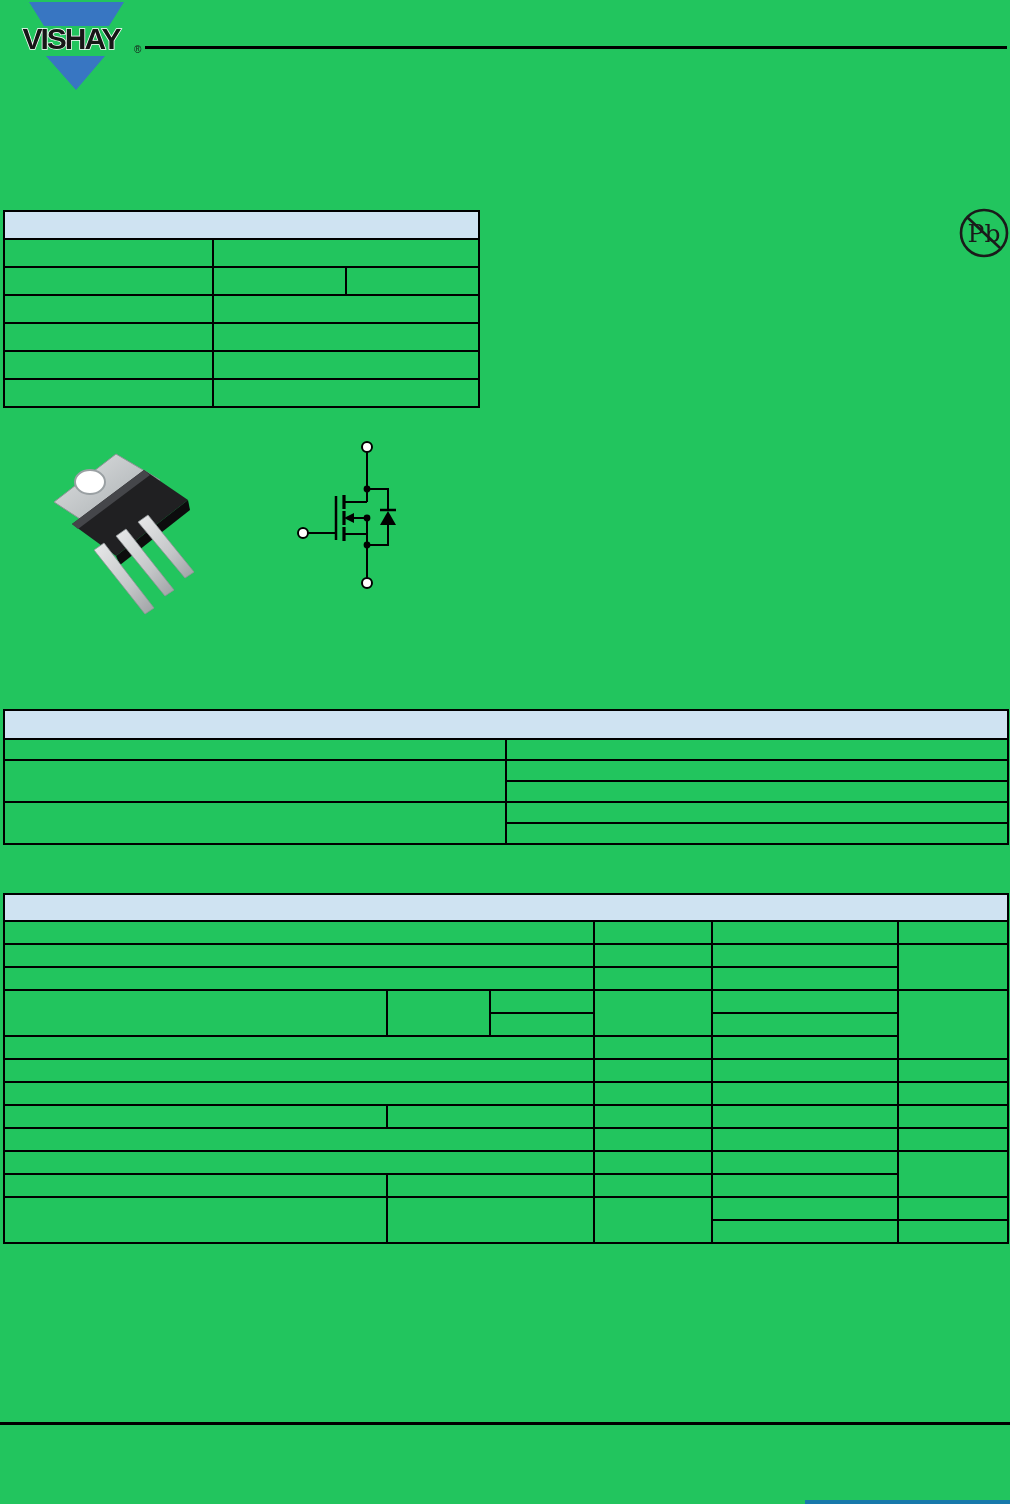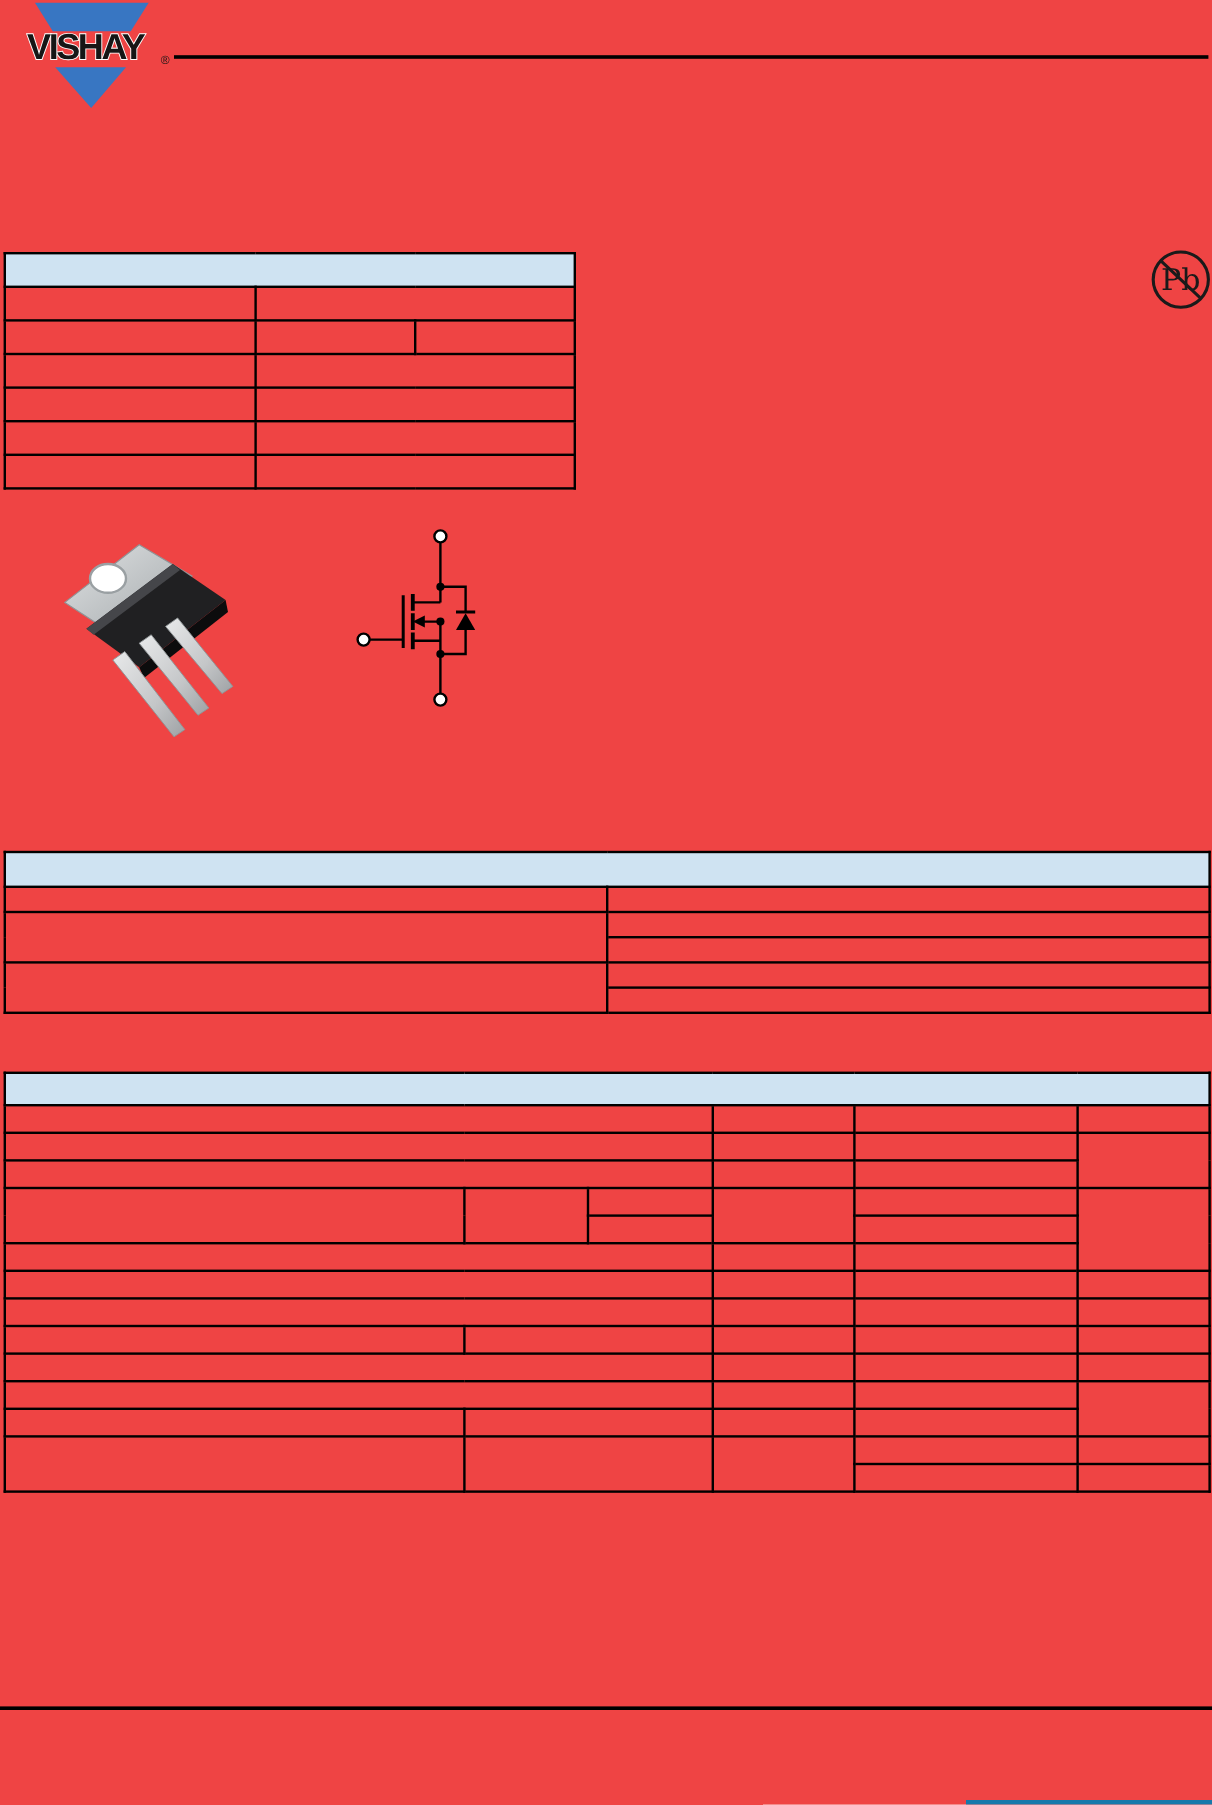--- a/index.html
+++ b/index.html
@@ -1,16 +1,16 @@
 <!DOCTYPE html>
 <html><head>
 <meta charset="utf-8">
 <style>
   html,body{margin:0;padding:0;background:#ffffff;}
-  #page{position:relative;width:1010px;height:1504px;background:#ef4444;margin:0 auto;overflow:hidden;
+  #page{position:relative;width:1010px;height:1504px;background:#22c55e;margin:0 auto;overflow:hidden;
         font-family:"Liberation Sans",sans-serif;}
 
   .abs{position:absolute;}
 
   
   .rule{position:absolute;background:#000;}
 
   
   table.sheet{border-collapse:collapse;table-layout:fixed;border:2px solid #000;}
   table.sheet td{border:2px solid #000;padding:0;font-size:11px;color:#111;}

